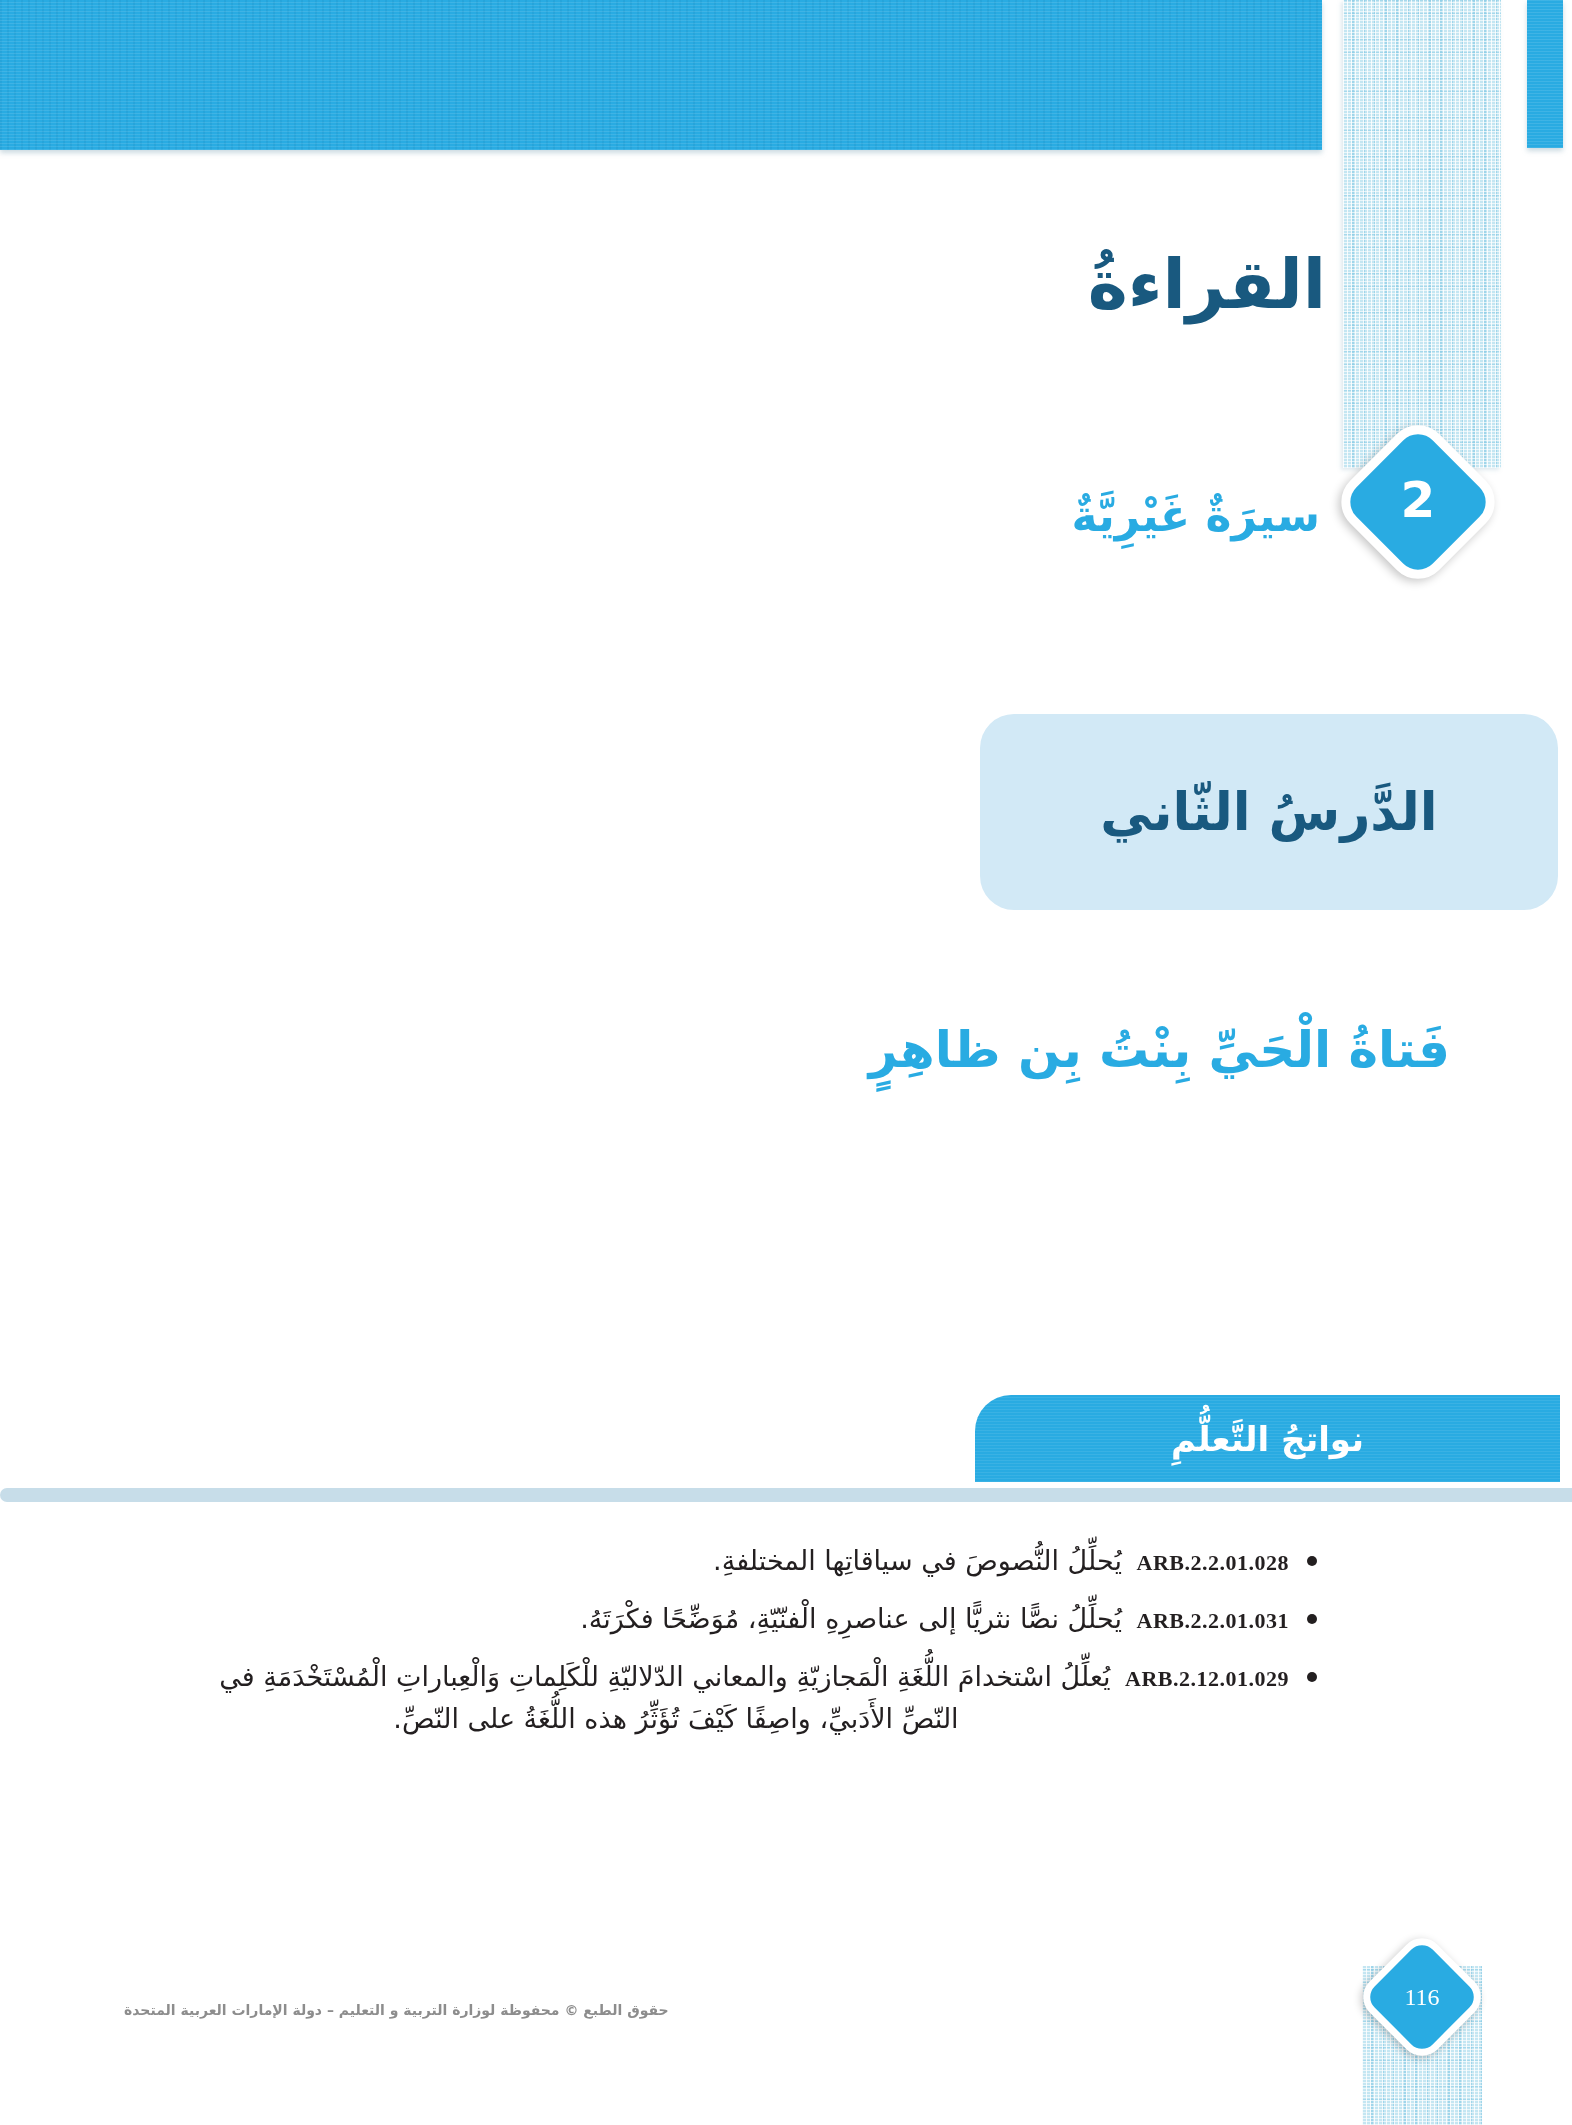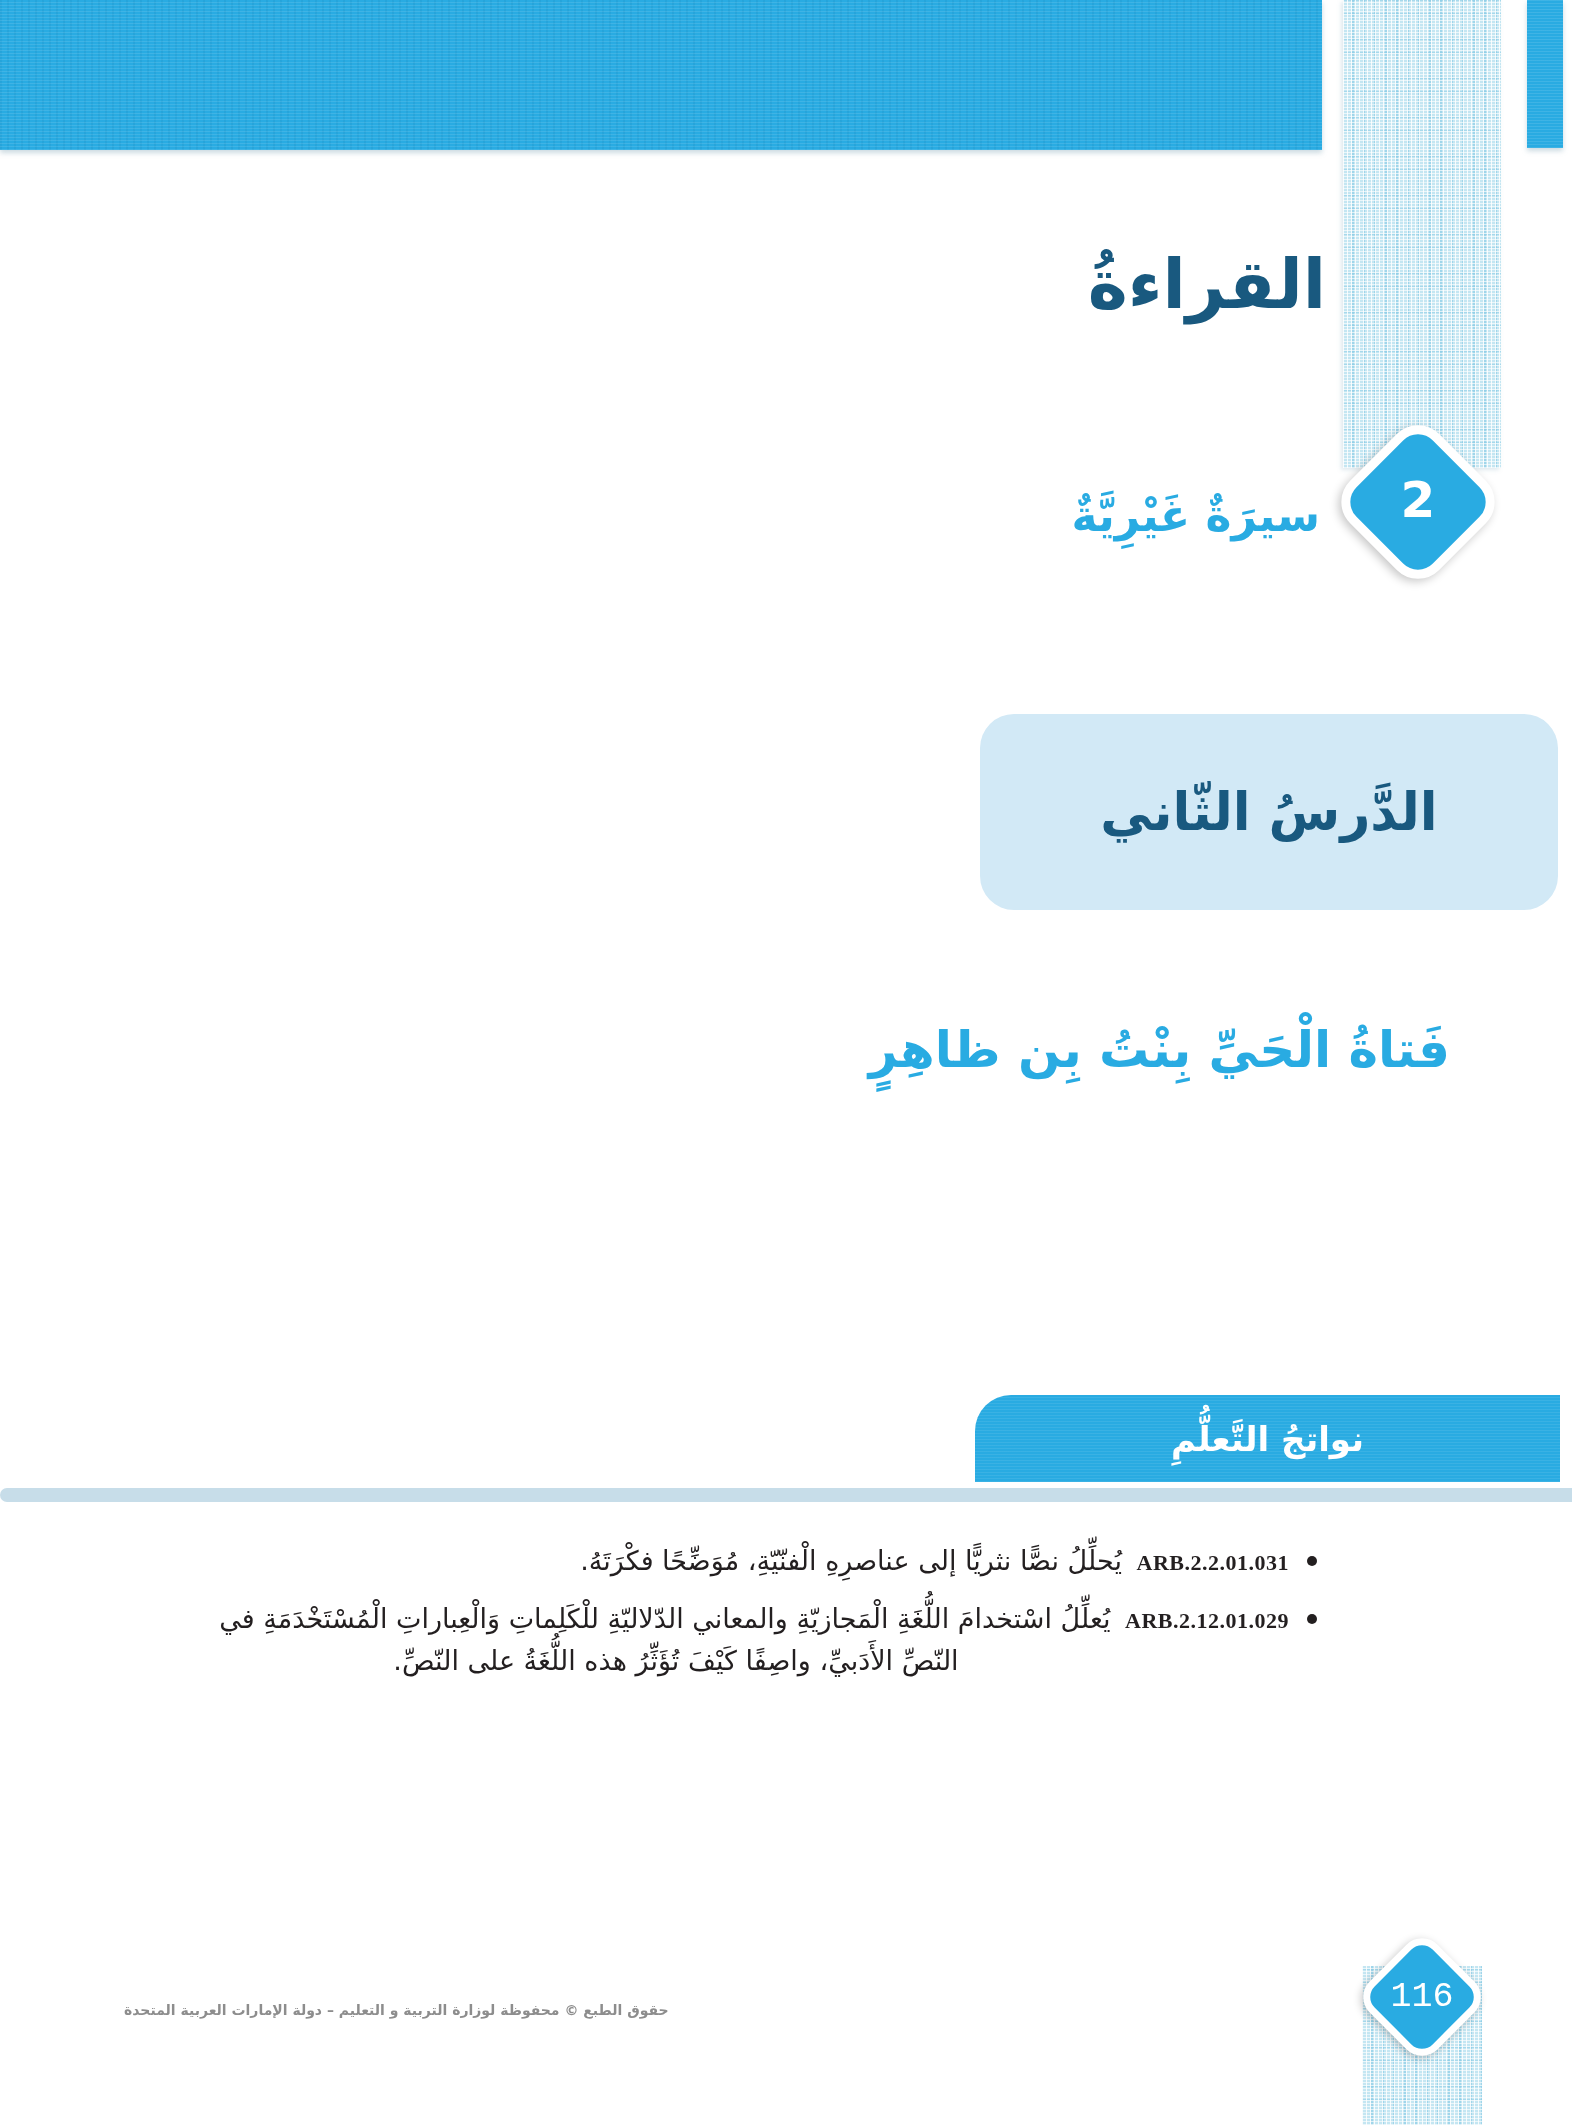--- a/index.html
+++ b/index.html
@@ -61,21 +61,21 @@
     color:#fff;font-weight:bold;
   }
   .unit-badge .badge-num{font-size:50px;padding-bottom:4px;}
   .page-badge{left:1364px;top:1939px;width:116px;height:116px;}
   .page-badge .badge-core{
     position:absolute;inset:10px;transform:rotate(45deg);
     background:var(--accent,#29abe2);
     border:7px solid #fff;border-radius:22px;
     box-shadow:0 3px 8px rgba(0,0,0,.22);
   }
-  .page-badge .badge-num{font-size:35px;font-family:Liberation Mono, monospace;font-weight:normal;}
+  .page-badge .badge-num{font-size:24px;font-family:Liberation Serif, serif;font-weight:normal;}
 
   
   .ar{direction:rtl;unicode-bidi:embed;}
   .section-title{
     right:246px;top:248px;font-size:68px;font-weight:bold;
     color:var(--dark-blue,#19597f);line-height:1.1;white-space:nowrap;
   }
   .unit-subtitle{
     right:252px;top:492px;font-size:44px;font-weight:bold;
     color:var(--accent,#29abe2);line-height:1.1;white-space:nowrap;
@@ -151,20 +151,27 @@
 
 <div class="abs ar lesson-title">فَتاةُ الْحَيِّ بِنْتُ بِن ظاهِرٍ</div>
 
 <div class="abs outcomes-bar">
   <span class="ar outcomes-bar-label">نواتجُ التَّعلُّمِ</span>
 </div>
 <div class="abs divider"></div>
 
 <div class="abs outcomes-list">
 
+  <div class="outcome">
+    <span class="dot"></span>
+    <div class="body">
+      <span class="code" dir="ltr">ARB.2.2.01.028</span>
+      <span class="txt">يُحلِّلُ النُّصوصَ في سياقاتِها المختلفةِ.</span>
+    </div>
+  </div>
 
 
   <div class="outcome">
     <span class="dot"></span>
     <div class="body">
       <span class="code" dir="ltr">ARB.2.2.01.031</span>
       <span class="txt">يُحلِّلُ نصًّا نثريًّا إلى عناصرِهِ الْفنّيّةِ، مُوَضِّحًا فكْرَتَهُ.</span>
     </div>
   </div>
 

